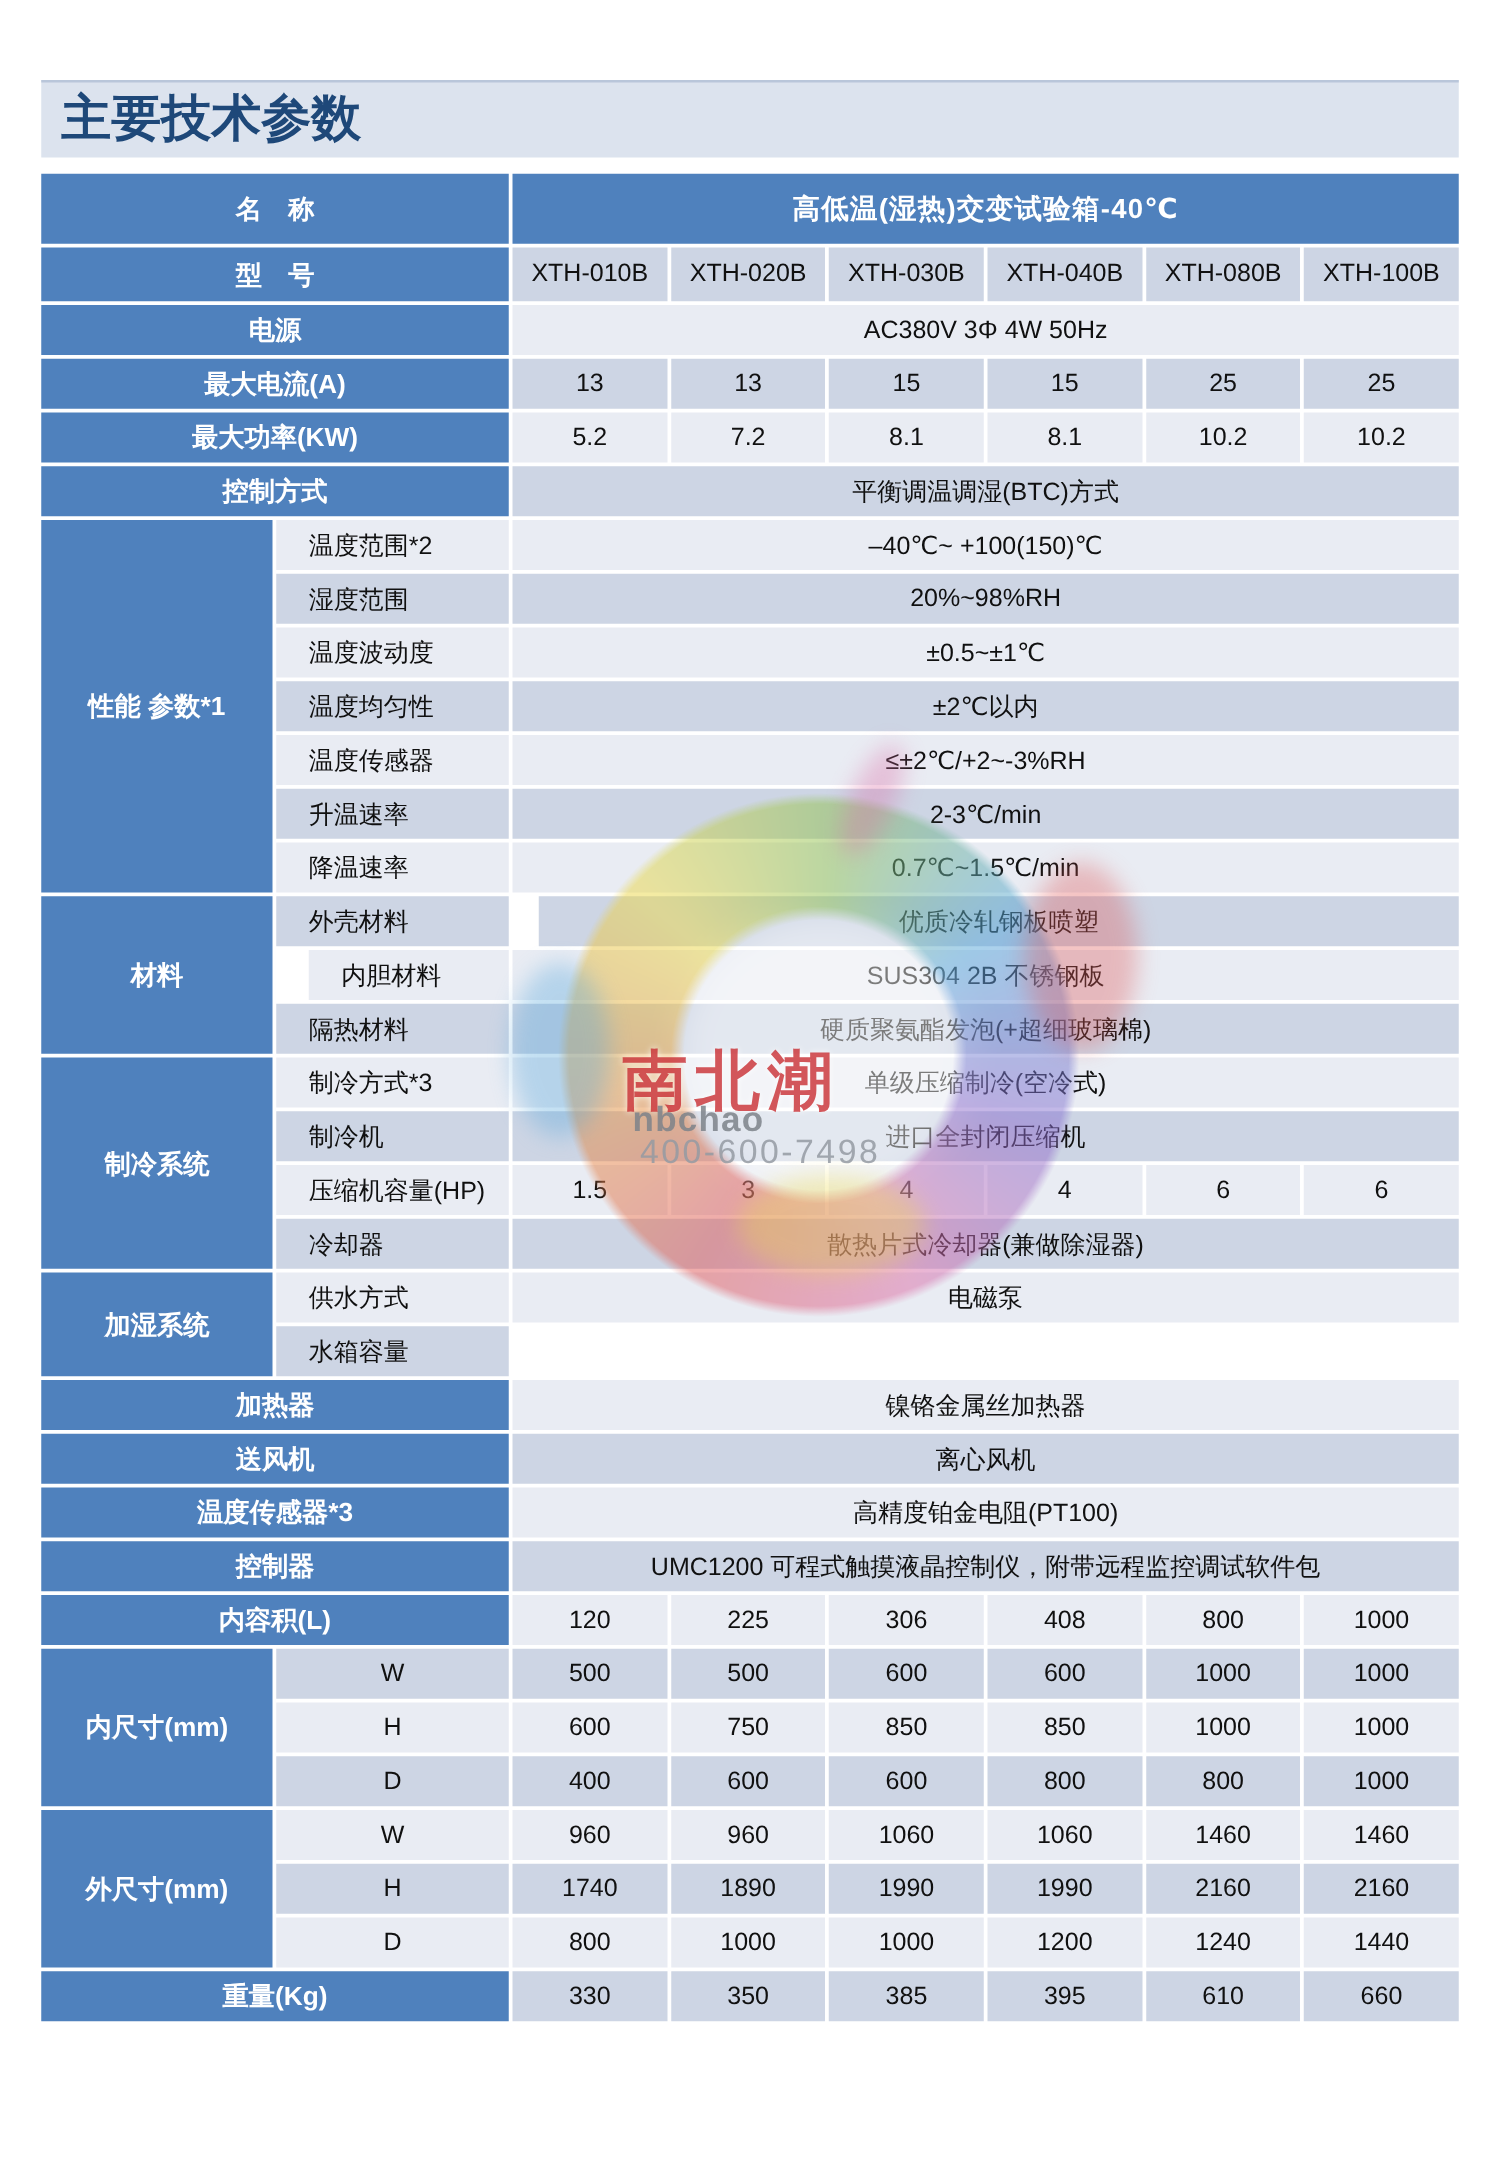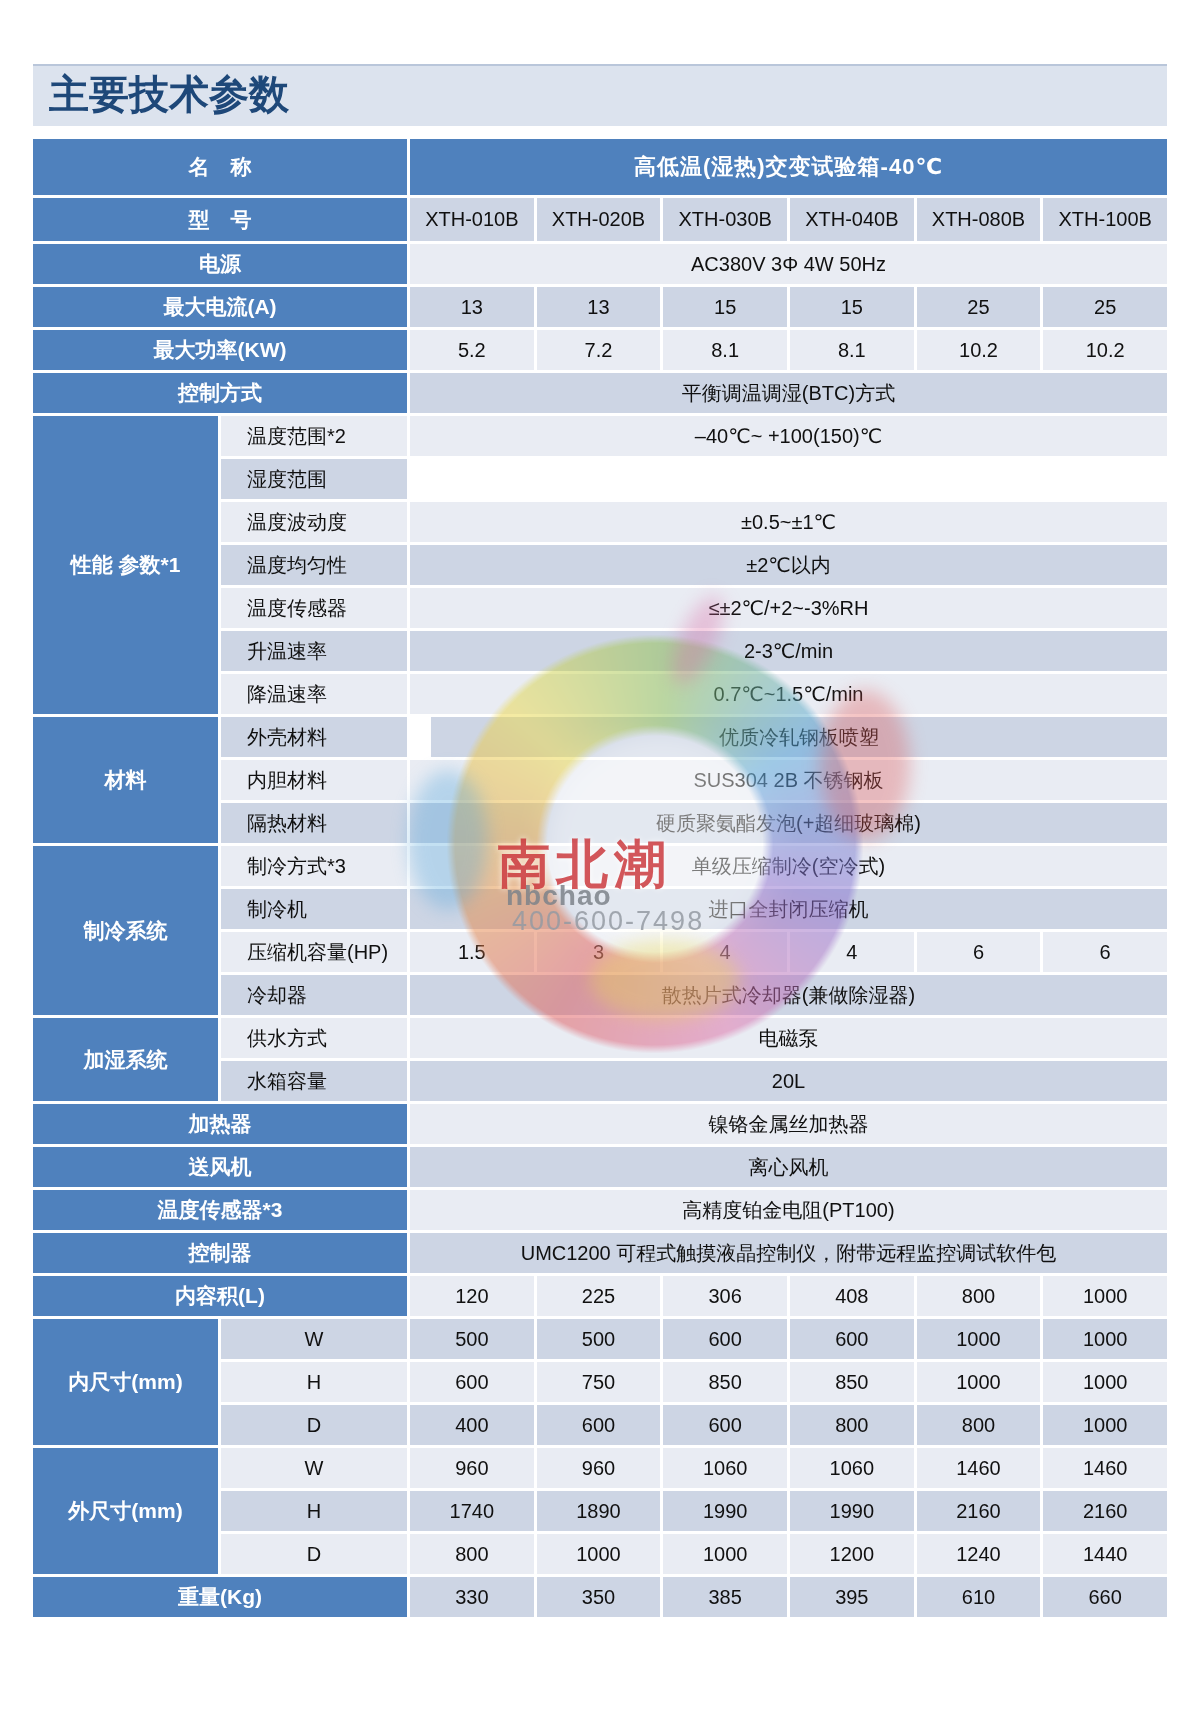--- a/index.html
+++ b/index.html
@@ -86,34 +86,35 @@
       <div class="cell c-light val" style="grid-area: 5 / 5;">8.1</div>
       <div class="cell c-light val" style="grid-area: 5 / 6;">8.1</div>
       <div class="cell c-light val" style="grid-area: 5 / 7;">10.2</div>
       <div class="cell c-light val" style="grid-area: 5 / 8;">10.2</div>
       <div class="cell c-blue row-label" style="grid-area: 6 / 1 / auto / 3;">控制方式</div>
       <div class="cell c-dark val merged" style="grid-area: 6 / 3 / auto / -1;">平衡调温调湿(BTC)方式</div>
       <div class="cell c-blue group-label" style="grid-area: 7 / 1 / span 7;">性能 参数*1</div>
       <div class="cell c-light sub-label" style="grid-area: 7 / 2;">温度范围*2</div>
       <div class="cell c-light val merged" style="grid-area: 7 / 3 / auto / -1;">–40℃~ +100(150)℃</div>
       <div class="cell c-dark sub-label" style="grid-area: 8 / 2;">湿度范围</div>
+      <div class="cell c-dark val merged" style="grid-area: 8 / 3 / auto / -1;">20%~98%RH</div>
       <div class="cell c-light sub-label" style="grid-area: 9 / 2;">温度波动度</div>
       <div class="cell c-light val merged" style="grid-area: 9 / 3 / auto / -1;">±0.5~±1℃</div>
       <div class="cell c-dark sub-label" style="grid-area: 10 / 2;">温度均匀性</div>
       <div class="cell c-dark val merged" style="grid-area: 10 / 3 / auto / -1;">±2℃以内</div>
       <div class="cell c-light sub-label" style="grid-area: 11 / 2;">温度传感器</div>
       <div class="cell c-light val merged" style="grid-area: 11 / 3 / auto / -1;">≤±2℃/+2~-3%RH</div>
       <div class="cell c-dark sub-label" style="grid-area: 12 / 2;">升温速率</div>
       <div class="cell c-dark val merged" style="grid-area: 12 / 3 / auto / -1;">2-3℃/min</div>
       <div class="cell c-light sub-label" style="grid-area: 13 / 2;">降温速率</div>
       <div class="cell c-light val merged" style="grid-area: 13 / 3 / auto / -1;">0.7℃~1.5℃/min</div>
       <div class="cell c-blue group-label" style="grid-area: 14 / 1 / span 3;">材料</div>
       <div class="cell c-dark sub-label" style="grid-area: 14 / 2;">外壳材料</div>
       <div class="cell c-dark val merged" style="grid-area: 14 / 3 / auto / -1; margin-left: 21px;">优质冷轧钢板喷塑</div>
-      <div class="cell c-light sub-label" style="grid-area: 15 / 2;">内胆材料</div>
+      <div class="cell c-light sub-label" style="grid-area: 15 / 2; margin-left: 26px;">内胆材料</div>
       <div class="cell c-light val merged" style="grid-area: 15 / 3 / auto / -1;">SUS304 2B 不锈钢板</div>
       <div class="cell c-dark sub-label" style="grid-area: 16 / 2;">隔热材料</div>
       <div class="cell c-blue group-label" style="grid-area: 17 / 1 / span 4;">制冷系统</div>
       <div class="cell c-dark val merged" style="grid-area: 16 / 3 / auto / -1;">硬质聚氨酯发泡(+超细玻璃棉)</div>
       <div class="cell c-light sub-label" style="grid-area: 17 / 2;">制冷方式*3</div>
       <div class="cell c-light val merged" style="grid-area: 17 / 3 / auto / -1;">单级压缩制冷(空冷式)</div>
       <div class="cell c-dark sub-label" style="grid-area: 18 / 2;">制冷机</div>
       <div class="cell c-dark val merged" style="grid-area: 18 / 3 / auto / -1;">进口全封闭压缩机</div>
       <div class="cell c-light sub-label" style="grid-area: 19 / 2;">压缩机容量(HP)</div>
       <div class="cell c-light val" style="grid-area: 19 / 3;">1.5</div>
@@ -121,21 +122,20 @@
       <div class="cell c-light val" style="grid-area: 19 / 5;">4</div>
       <div class="cell c-light val" style="grid-area: 19 / 6;">4</div>
       <div class="cell c-light val" style="grid-area: 19 / 7;">6</div>
       <div class="cell c-light val" style="grid-area: 19 / 8;">6</div>
       <div class="cell c-dark sub-label" style="grid-area: 20 / 2;">冷却器</div>
       <div class="cell c-dark val merged" style="grid-area: 20 / 3 / auto / -1;">散热片式冷却器(兼做除湿器)</div>
       <div class="cell c-blue group-label" style="grid-area: 21 / 1 / span 2;">加湿系统</div>
       <div class="cell c-light sub-label" style="grid-area: 21 / 2;">供水方式</div>
       <div class="cell c-light val merged" style="grid-area: 21 / 3 / auto / -1;">电磁泵</div>
       <div class="cell c-dark sub-label" style="grid-area: 22 / 2;">水箱容量</div>
-      <div class="cell c-dark val merged" style="grid-area: 22 / 3 / auto / -1;">20L</div>
       <div class="cell c-blue row-label" style="grid-area: 23 / 1 / auto / 3;">加热器</div>
       <div class="cell c-light val merged" style="grid-area: 23 / 3 / auto / -1;">镍铬金属丝加热器</div>
       <div class="cell c-blue row-label" style="grid-area: 24 / 1 / auto / 3;">送风机</div>
       <div class="cell c-dark val merged" style="grid-area: 24 / 3 / auto / -1;">离心风机</div>
       <div class="cell c-blue row-label" style="grid-area: 25 / 1 / auto / 3;">温度传感器*3</div>
       <div class="cell c-light val merged" style="grid-area: 25 / 3 / auto / -1;">高精度铂金电阻(PT100)</div>
       <div class="cell c-blue row-label" style="grid-area: 26 / 1 / auto / 3;">控制器</div>
       <div class="cell c-dark val merged" style="grid-area: 26 / 3 / auto / -1;">UMC1200 可程式触摸液晶控制仪，附带远程监控调试软件包</div>
       <div class="cell c-blue row-label" style="grid-area: 27 / 1 / auto / 3;">内容积(L)</div>
       <div class="cell c-light val" style="grid-area: 27 / 3;">120</div>

